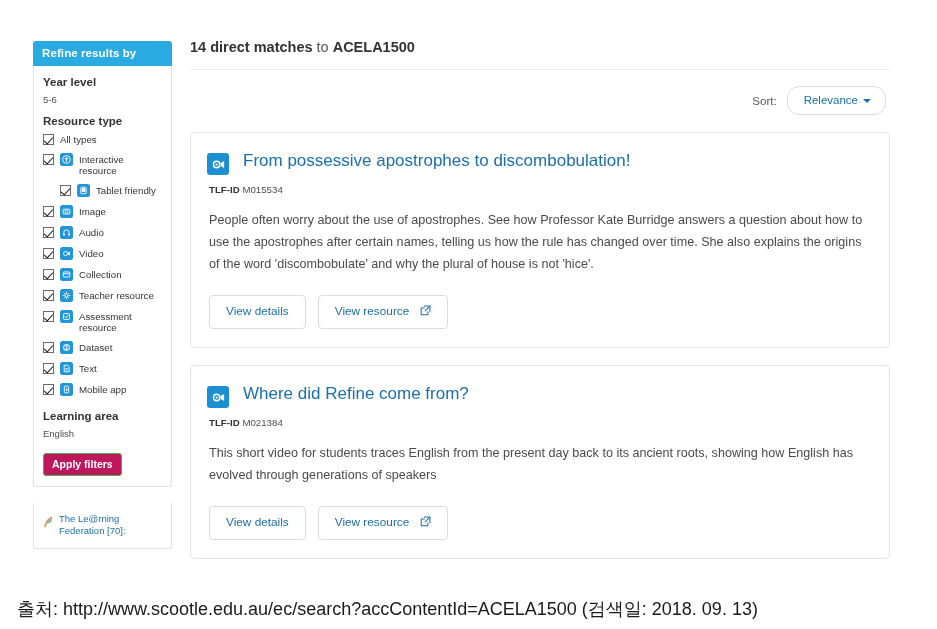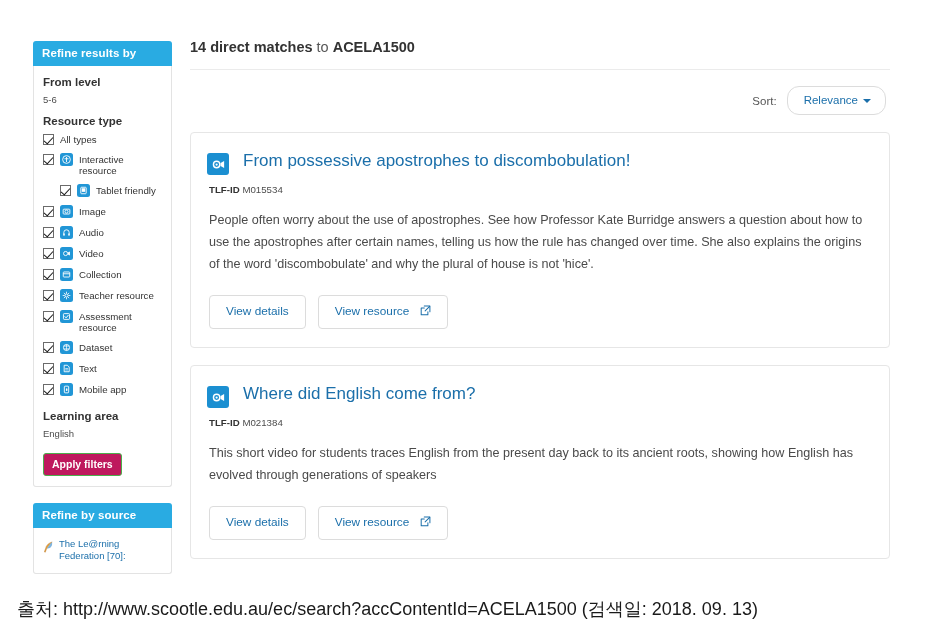--- a/index.html
+++ b/index.html
@@ -271,21 +271,21 @@
 
   <div id="shot">
 
     <div class="sidebar">
 
       <div>
         <div class="panel-head">Refine results by</div>
         <div class="panel">
           <div class="panel-body">
 
-            <div class="group-title">From level</div>
+            <div class="group-title">Year level</div>
             <div class="group-value">5-6</div>
 
             <div class="group-title">Resource type</div>
 
             
             <div class="cb-row notype">
               <span class="cbox"></span>
               <span class="cb-label">All types</span>
             </div>
 
@@ -424,21 +424,20 @@
 
             <div class="group-title" style="margin-top:14px;">Learning area</div>
             <div class="group-value">English</div>
 
             <div class="apply-btn">Apply filters</div>
           </div>
         </div>
       </div>
 
       <div class="source-panel">
-        <div class="panel-head">Refine by source</div>
         <div class="panel" style="height:46px;">
           <div class="panel-body" style="padding-top:10px;">
             <div class="source-row">
               <span class="quill-icon">
                 <svg width="11" height="12" viewBox="0 0 12 13">
                   <path d="M10 1C6.5 2 3.5 4.5 2.8 8.2L1.5 11.8l1 .4 1.3-3.4C5.6 5.7 7.8 3.4 10 1z" fill="#e8a33d" stroke="#b8762a" stroke-width="0.5"></path>
                   <path d="M9.7 1.3C7.8 3.2 5.9 5.4 4.4 8.1c1.9.4 3.8-.6 4.8-2.4.8-1.5 1-3 .5-4.4z" fill="#7fb5e0"></path>
                 </svg>
               </span>
               <span class="source-link">The Le@rning Federation [70]:</span>
@@ -496,21 +495,21 @@
 
       <div class="card">
         <div class="card-head">
           <span class="card-icon">
             <svg width="15" height="15" viewBox="0 0 16 16">
               <circle cx="6" cy="8" r="3.4" fill="none" stroke="#ffffff" stroke-width="1.5"></circle>
               <circle cx="6" cy="8" r="1.2" fill="#ffffff"></circle>
               <path d="M10.2 6.3L14 4.2v7.6l-3.8-2.1z" fill="#ffffff"></path>
             </svg>
           </span>
-          <div class="card-title">Where did English come from?</div>
+          <div class="card-title">Where did Refine come from?</div>
         </div>
         <div class="tlf">
           <b>TLF-ID</b>
           <span>M021384</span>
         </div>
         <div class="card-desc">This short video for students traces English from the present day back to its ancient roots, showing how English has evolved through generations of speakers</div>
         <div class="card-actions">
           <div class="ghost-btn">View details</div>
           <div class="ghost-btn">
             <span>View resource</span>

